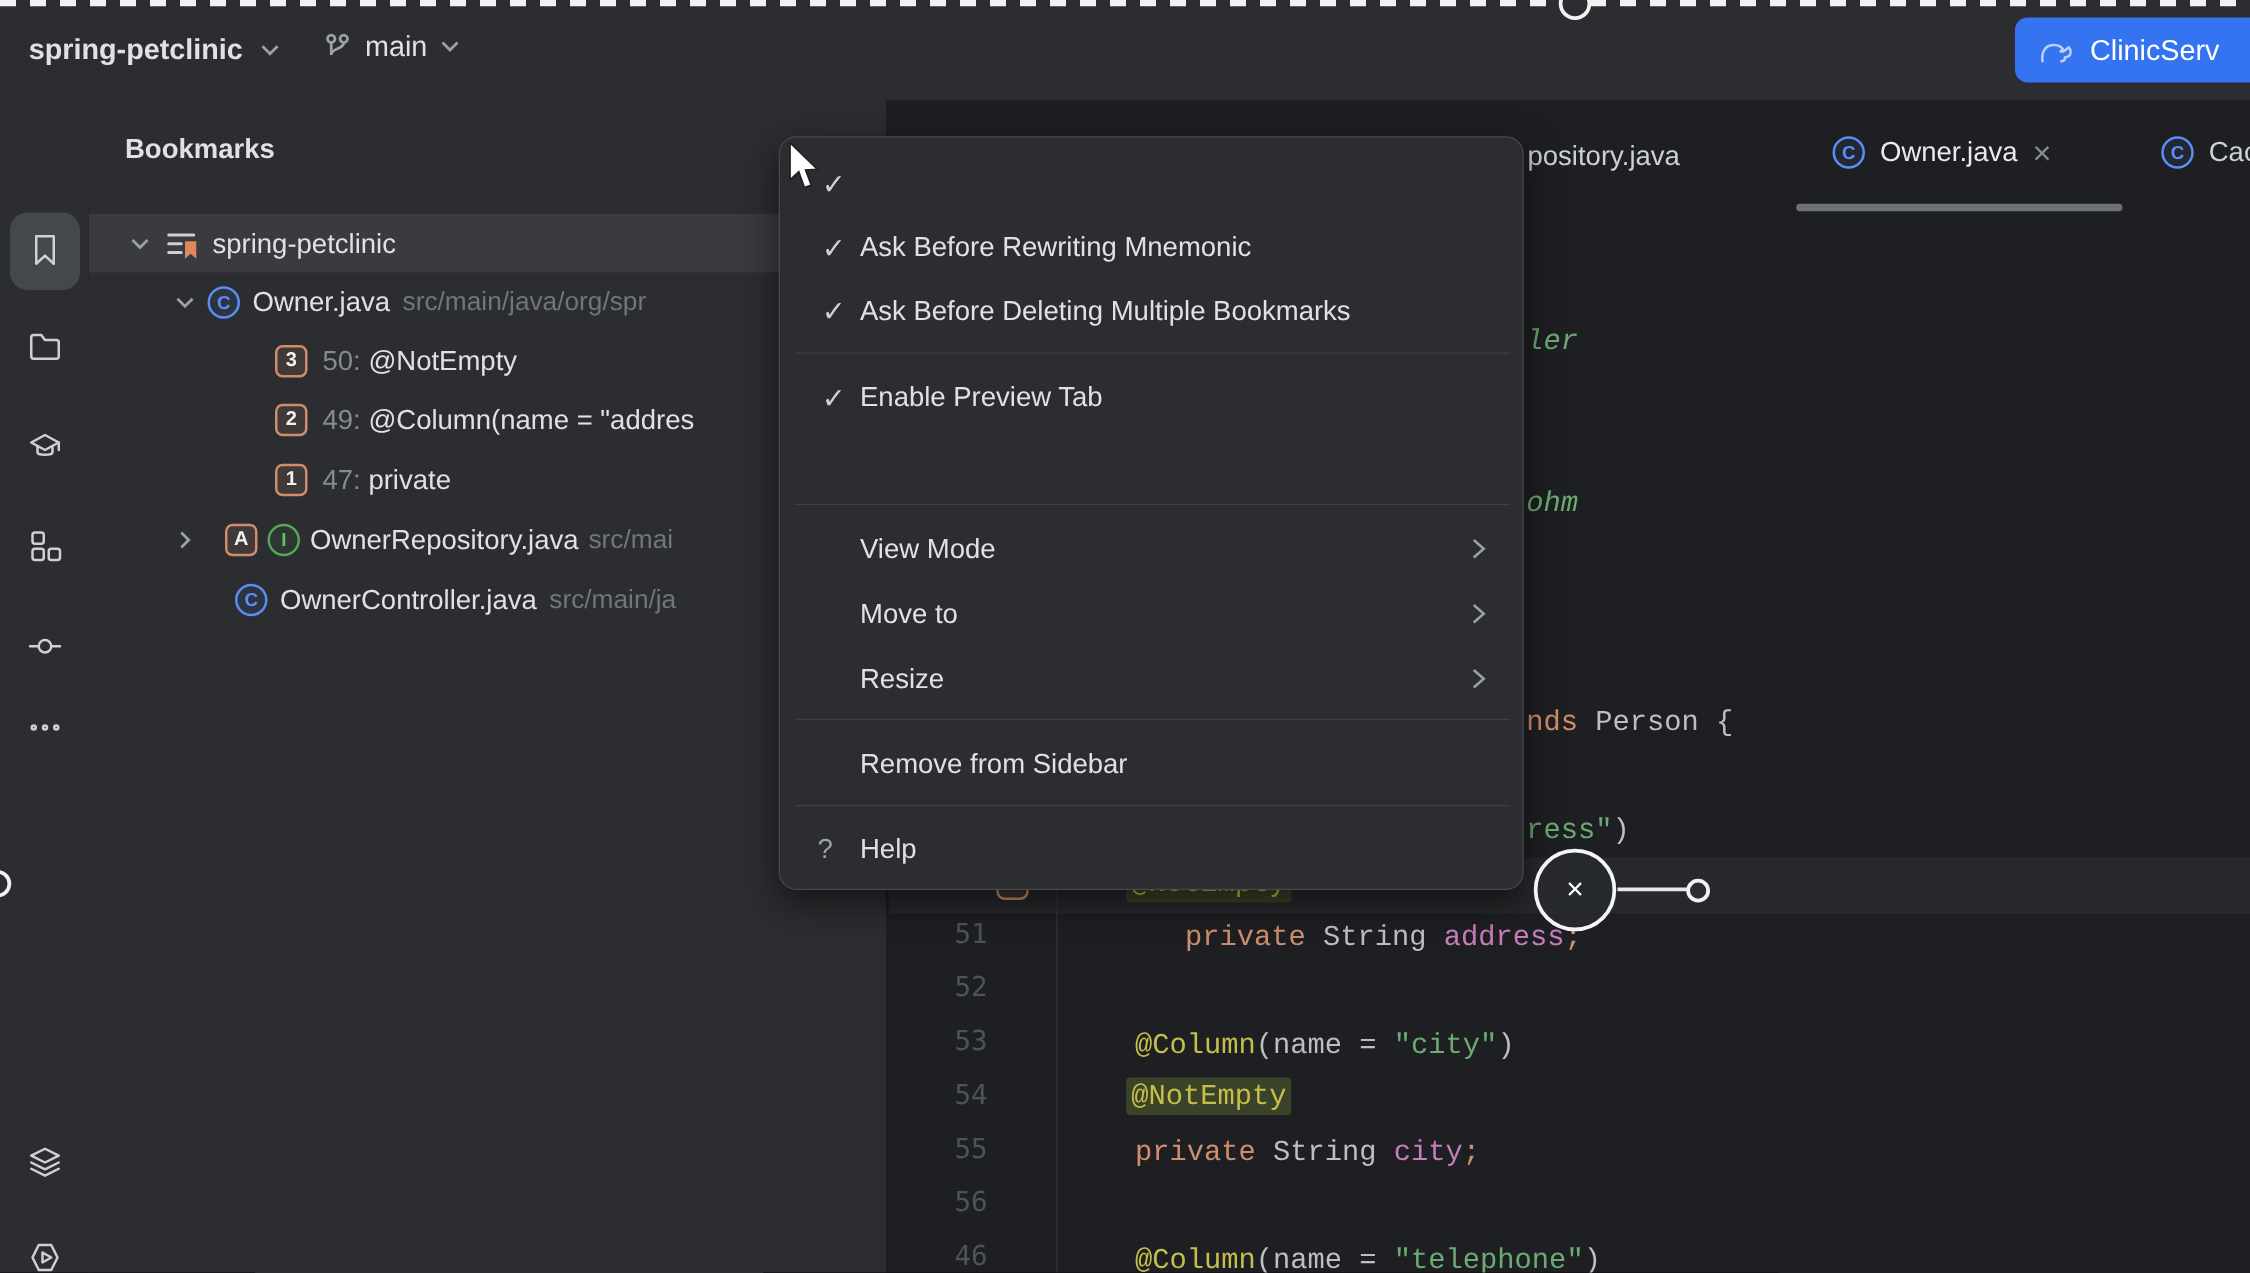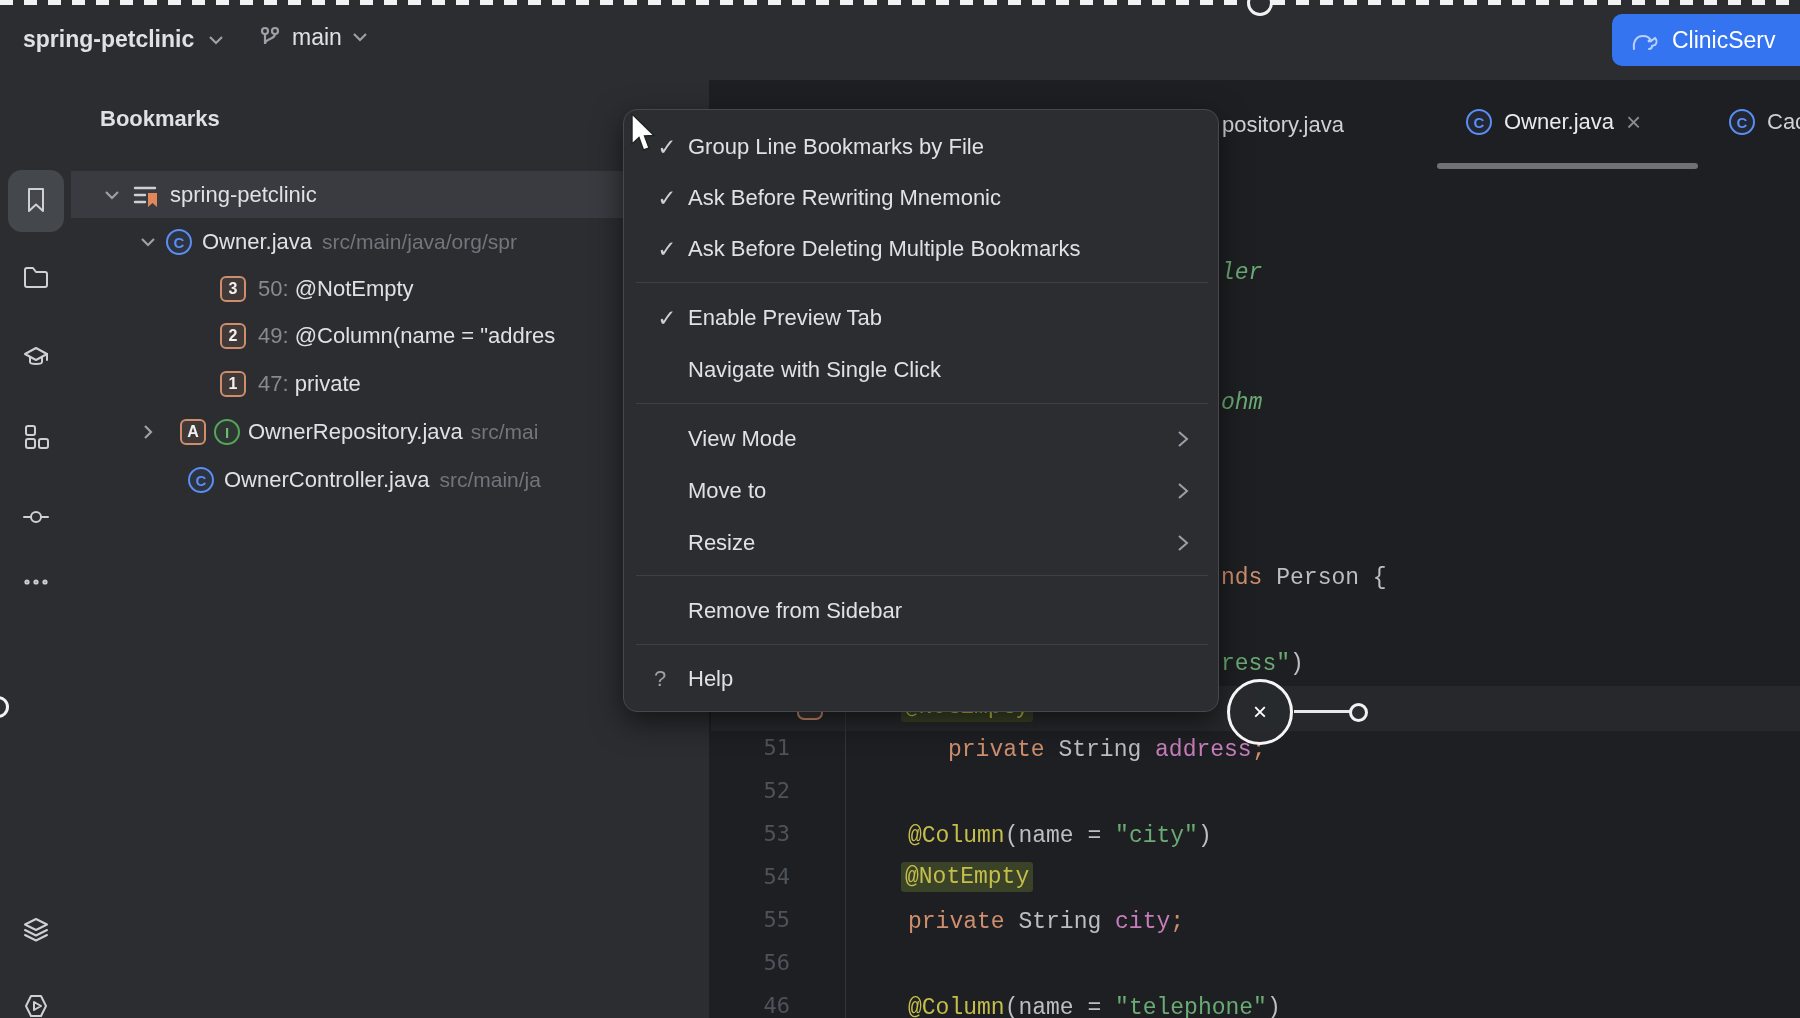--- a/index.html
+++ b/index.html
@@ -257,37 +257,33 @@
 
 <div class="abs code" style="left:908px;top:735px;margin-left:40px;"><span class="kw">private</span><span class="pln"> String </span><span class="fld">address</span><span class="kw">;</span></div>
 <div class="abs code" style="left:908px;top:821px;"><span class="ann">@Column</span><span class="pln">(</span><span class="pln">name</span><span class="pln"> = </span><span class="str">"city"</span><span class="pln">)</span></div>
 <div class="abs code" style="left:901px;top:862px;"><span class="ann hlbox" style="padding:2px 4px;">@NotEmpty</span></div>
 <div class="abs code" style="left:908px;top:907px;"><span class="kw">private</span><span class="pln"> String </span><span class="fld">city</span><span class="kw">;</span></div>
 <div class="abs code" style="left:908px;top:993px;"><span class="ann">@Column</span><span class="pln">(</span><span class="pln">name</span><span class="pln"> = </span><span class="str">"telephone"</span><span class="pln">)</span></div>
 
 <div class="abs menu">
   <div class="mitem" style="top:13px;">
     <span class="mcheck">✓</span>
-    <span class="mlabel">Group Line Bookmarks by File</span>
   </div>
   <div class="mitem" style="top:64px;">
     <span class="mcheck">✓</span>
     <span class="mlabel">Ask Before Rewriting Mnemonic</span>
   </div>
   <div class="mitem" style="top:115px;">
     <span class="mcheck">✓</span>
     <span class="mlabel">Ask Before Deleting Multiple Bookmarks</span>
   </div>
   <div class="msep" style="top:172px;"></div>
   <div class="mitem" style="top:184px;">
     <span class="mcheck">✓</span>
     <span class="mlabel">Enable Preview Tab</span>
-  </div>
-  <div class="mitem" style="top:236px;">
-    <span class="mlabel">Navigate with Single Click</span>
   </div>
   <div class="msep" style="top:293px;"></div>
   <div class="mitem" style="top:305px;">
     <span class="mlabel">View Mode</span>
     <svg class="marrow" width="14" height="20">
         <polyline points="3,3 11,10 3,17" stroke="#9DA0A8" stroke-width="2" fill="none"></polyline>
       </svg>
   </div>
   <div class="mitem" style="top:409px;">
     <span class="mlabel">Resize</span>

